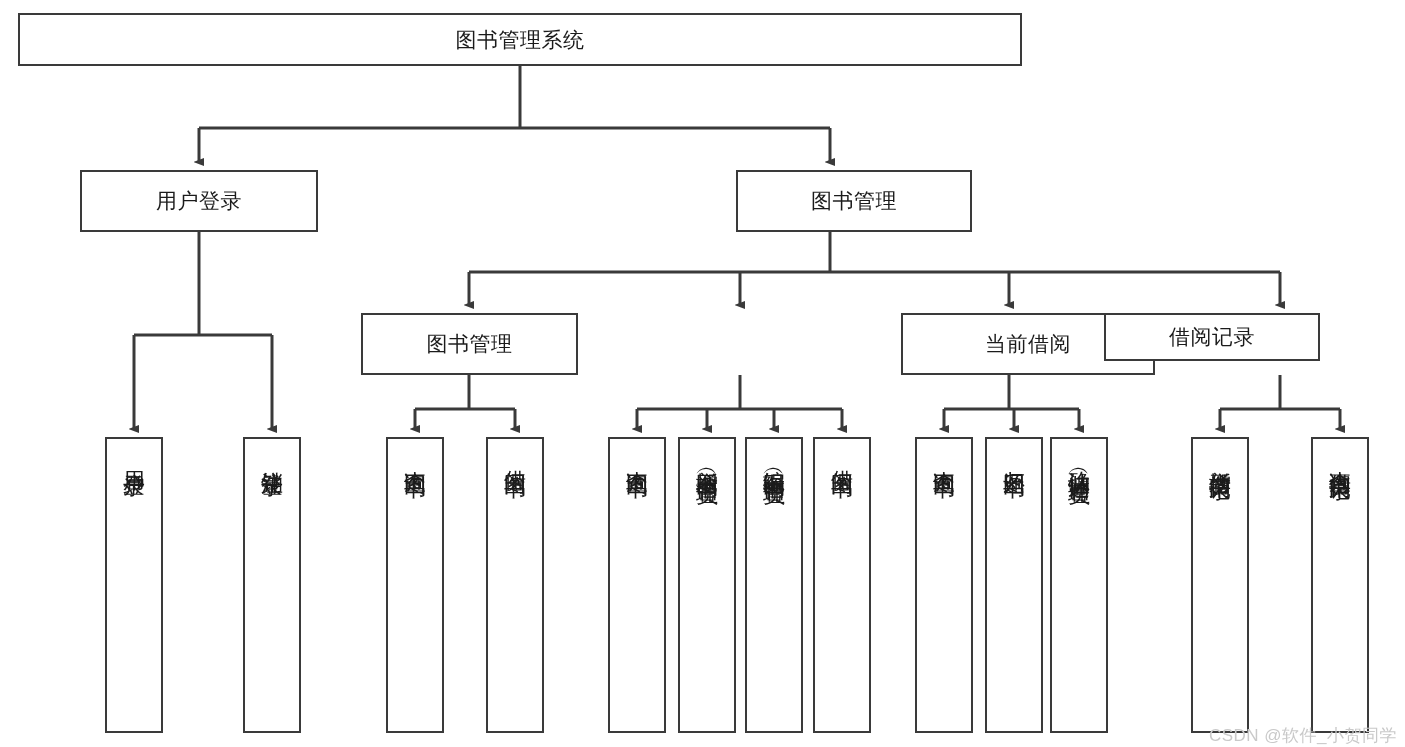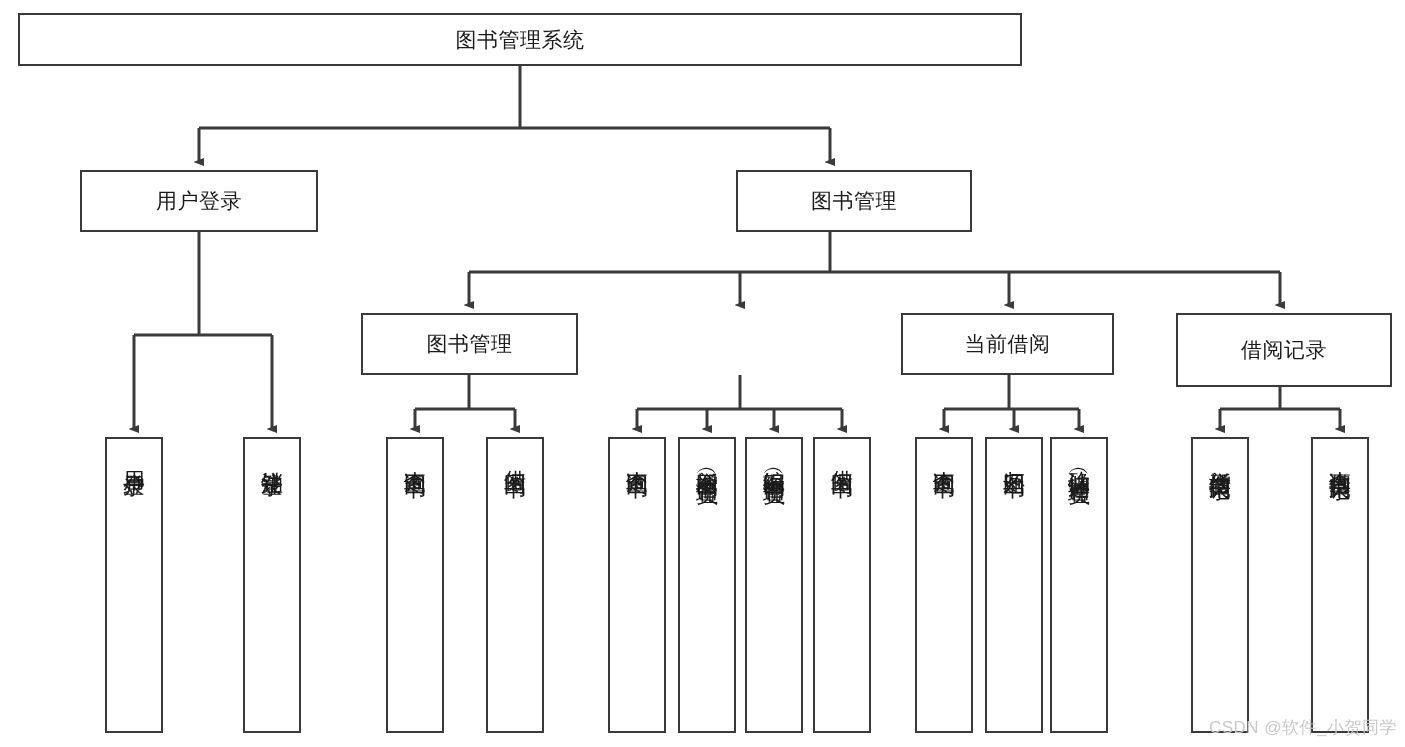--- a/index.html
+++ b/index.html
@@ -53,21 +53,21 @@
     writing-mode: vertical-rl;
     text-orientation: upright;
     font-size: 22px;
     line-height: 1.0;
     letter-spacing: 2px;
     max-height: 272px;
   }
   .watermark {
     position: absolute;
     right: 8px;
-    bottom: 8px;
+    bottom: 0;
     font-size: 17px;
     color: #c9c9c9;
     white-space: nowrap;
     letter-spacing: 0.5px;
   }
 </style>
 </head>
 <body>
 
 <div id="canvas">
@@ -133,24 +133,24 @@
   <div class="node horizontal" style="left: 80px; top: 170px; width: 238px; height: 62px;">
     <span class="node-label">用户登录</span>
   </div>
   <div class="node horizontal" style="left: 712px; top: 170px; width: 236px; height: 62px; margin-left: 24px;">
     <span class="node-label">图书管理</span>
   </div>
 
   <div class="node horizontal" style="left: 361px; top: 313px; width: 217px; height: 62px;">
     <span class="node-label">图书管理</span>
   </div>
-  <div class="node horizontal" style="left: 901px; top: 313px; width: 213px; height: 62px;">
+  <div class="node horizontal" style="left: 901px; top: 313px; width: 254px; height: 62px;">
     <span class="node-label">当前借阅</span>
   </div>
-  <div class="node horizontal" style="left: 1176px; top: 313px; width: 216px; height: 74px;">
+  <div class="node horizontal" style="left: 1104px; top: 313px; width: 216px; height: 48px;">
     <span class="node-label">借阅记录</span>
   </div>
 
   <div class="node vertical" style="left: 105px; top: 437px; width: 58px; height: 296px;">
     <span class="node-label">用户登录</span>
   </div>
   <div class="node vertical" style="left: 243px; top: 437px; width: 58px; height: 296px;">
     <span class="node-label">注销登录</span>
   </div>
   <div class="node vertical" style="left: 386px; top: 437px; width: 58px; height: 296px;">

